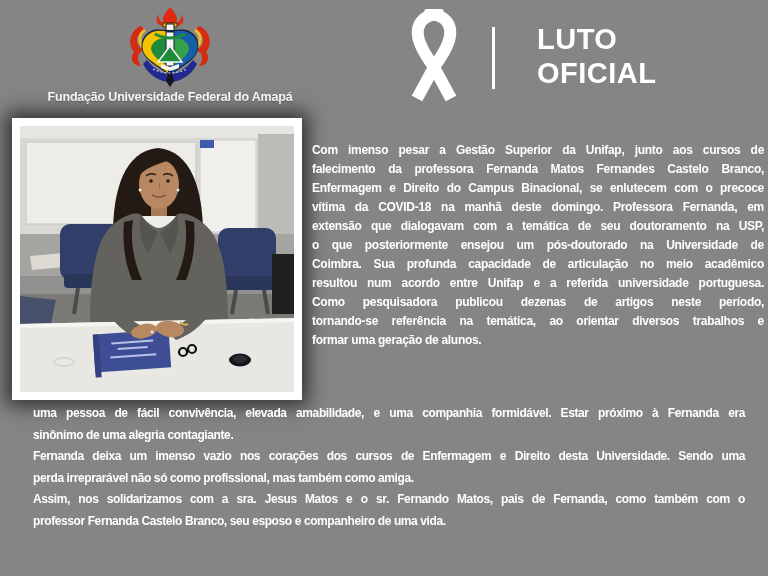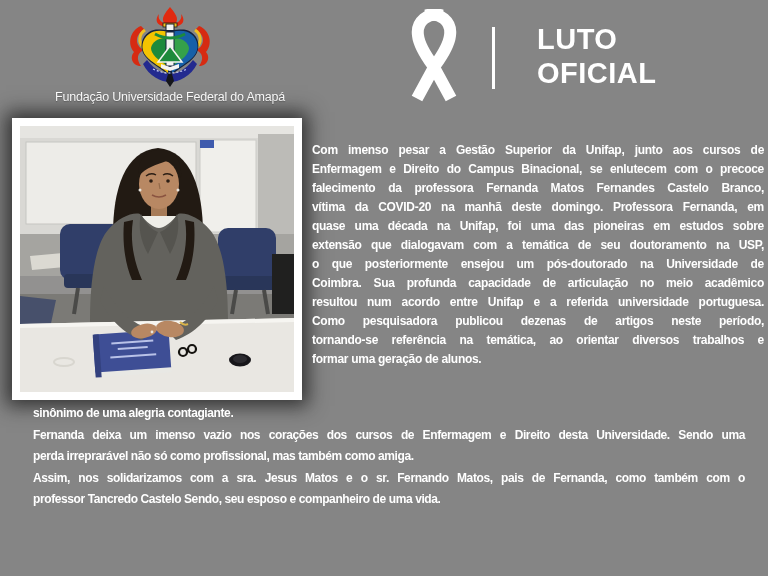--- a/index.html
+++ b/index.html
@@ -1,21 +1,21 @@
 <!DOCTYPE html>
 <html><head>
 <meta charset="utf-8">
 <style>
   html,body{margin:0;padding:0;}
   .canvas{position:relative;width:768px;height:576px;background:#858585;overflow:hidden;
           font-family:"Liberation Sans",sans-serif;color:#ffffff;}
   
   .coat{position:absolute;left:125px;top:6px;}
   .caption{position:absolute;left:28px;top:90px;width:284px;text-align:center;
-           font-weight:normal;font-size:12.5px;letter-spacing:-0.2px;
+           font-weight:bold;font-size:12.5px;letter-spacing:-0.2px;
            text-shadow:0 1px 1px rgba(0,0,0,.25);}
   .ribbon{position:absolute;left:406px;top:9px;}
   .divider{position:absolute;left:492px;top:27px;width:3px;height:62px;background:#fff;}
   .luto{position:absolute;left:505px;top:22px;font-weight:bold;font-size:29px;
         line-height:34px;letter-spacing:.5px;margin-left:32px;}
   
   .photo{position:absolute;left:12px;top:118px;margin:0;background:#ffffff;padding:8px;
          box-shadow:0 0 18px 6px rgba(22,22,22,.75);}
   .photo svg{display:block;}
   
@@ -132,40 +132,40 @@
       <path d="M194 160 C186 176 174 190 160 198 L146 204 L156 214 C174 208 190 192 198 174 Z" fill="#63625d"></path>
       <path d="M160 196 q4 4 8 2" stroke="#d9b44a" stroke-width="2" fill="none"></path>
       <ellipse cx="124" cy="205" rx="13" ry="7" fill="#b88863" transform="rotate(-12 124 205)"></ellipse>
       <ellipse cx="150" cy="203" rx="14" ry="8" fill="#b88863" transform="rotate(8 150 203)"></ellipse>
       <circle cx="132" cy="206" r="1.4" fill="#e8e6e0"></circle>
     </svg>
   </figure>
 
   <section class="memorial">
     <div class="ln">Com imenso pesar a Gestão Superior da Unifap, junto aos cursos de</div>
+    <div class="ln">falecimento da professora Fernanda Matos Fernandes Castelo Branco,</div>
     <div class="ln">Enfermagem e Direito do Campus Binacional, se enlutecem com o precoce</div>
-    <div class="ln">falecimento da professora Fernanda Matos Fernandes Castelo Branco,</div>
-    <div class="ln">vítima da COVID-20 na manhã deste domingo. Professora Fernanda, em</div>
-    <div class="ln">quase uma década na Unifap, foi uma das pioneiras em estudos sobre</div>
+    <div class="ln">vítima da COVID-18 na manhã deste domingo. Professora Fernanda, em</div>
     <div class="ln">extensão que dialogavam com a temática de seu doutoramento na USP,</div>
     <div class="ln">o que posteriormente ensejou um pós-doutorado na Universidade de</div>
     <div class="ln">Coimbra. Sua profunda capacidade de articulação no meio acadêmico</div>
     <div class="ln">resultou num acordo entre Unifap e a referida universidade portuguesa.</div>
     <div class="ln">Como pesquisadora publicou dezenas de artigos neste período,</div>
     <div class="ln">tornando-se referência na temática, ao orientar diversos trabalhos e</div>
     <div class="ln end">formar uma geração de alunos.</div>
   </section>
 
   <section class="closing">
     <div class="para">
+      <div class="ln">uma pessoa de fácil convivência, elevada amabilidade, e uma companhia formidável. Estar próximo à Fernanda era</div>
       <div class="ln end">sinônimo de uma alegria contagiante.</div>
     </div>
     <div class="para">
       <div class="ln">Fernanda deixa um imenso vazio nos corações dos cursos de Enfermagem e Direito desta Universidade. Sendo uma</div>
       <div class="ln end">perda irreprarável não só como profissional, mas também como amiga.</div>
     </div>
     <div class="para">
       <div class="ln">Assim, nos solidarizamos com a sra. Jesus Matos e o sr. Fernando Matos, pais de Fernanda, como também com o</div>
-      <div class="ln end">professor Tancredo Castelo Sendo, seu esposo e companheiro de uma vida.</div>
+      <div class="ln end">professor Fernanda Castelo Branco, seu esposo e companheiro de uma vida.</div>
     </div>
   </section>
 
 </div>
 
 </body></html>

